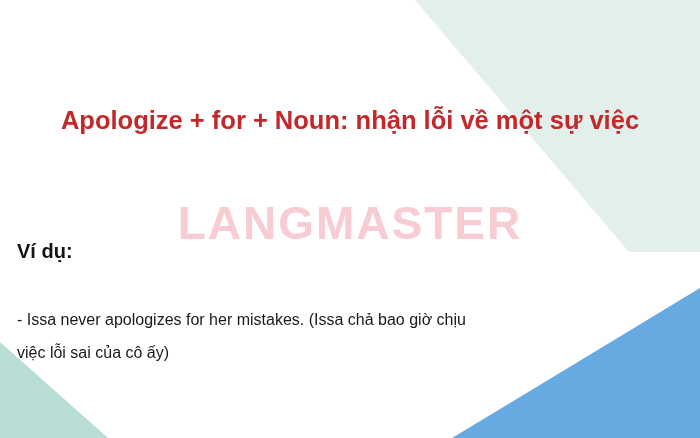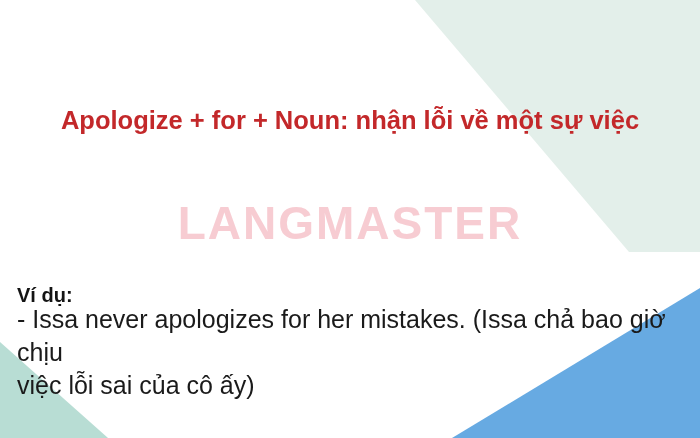--- a/index.html
+++ b/index.html
@@ -80,21 +80,21 @@
     font-weight: 700;
     color: #141414;
     font-family: "Liberation Sans", sans-serif;
   }
 
   .example {
     position: absolute;
     left: 17px;
     top: 303px;
     width: 665px;
-    font-size: 25px;
+    font-size: 16px;
     line-height: 33px;
     font-weight: 400;
     color: #1a1a1a;
     font-family: "Liberation Sans", sans-serif;
   }
   .example .ln {
     display: block;
   }
 </style>
 </head>
@@ -109,21 +109,21 @@
   </svg>
 
   <div class="watermark" style="color: rgb(247, 204, 210);">LANGMASTER</div>
 
   <div class="content">
 
     <div class="title" style="color: rgb(195, 40, 42);">
       <span class="ln">Apologize + for + Noun: nhận lỗi về một sự việc</span>
     </div>
 
-    <div class="vidu" style="color: rgb(20, 20, 20); margin-top: 44px;">Ví dụ:</div>
+    <div class="vidu" style="color: rgb(20, 20, 20);">Ví dụ:</div>
 
     <div class="example" style="color: rgb(26, 26, 26);">
       <span class="ln">- Issa never apologizes for her mistakes. (Issa chả bao giờ chịu</span>
       <span class="ln">việc lỗi sai của cô ấy)</span>
     </div>
 
   </div>
 </div>
 
 </body></html>

